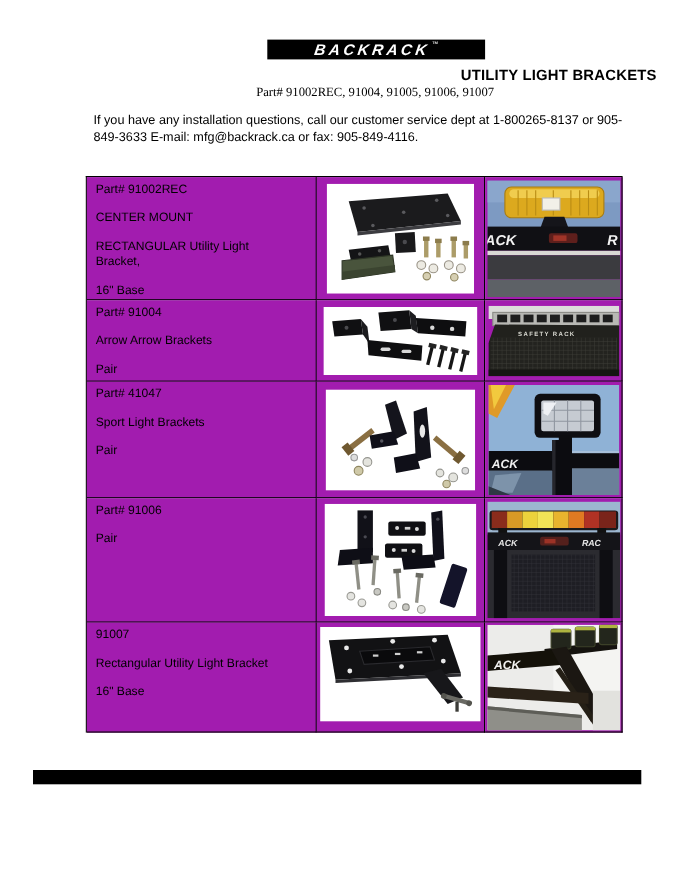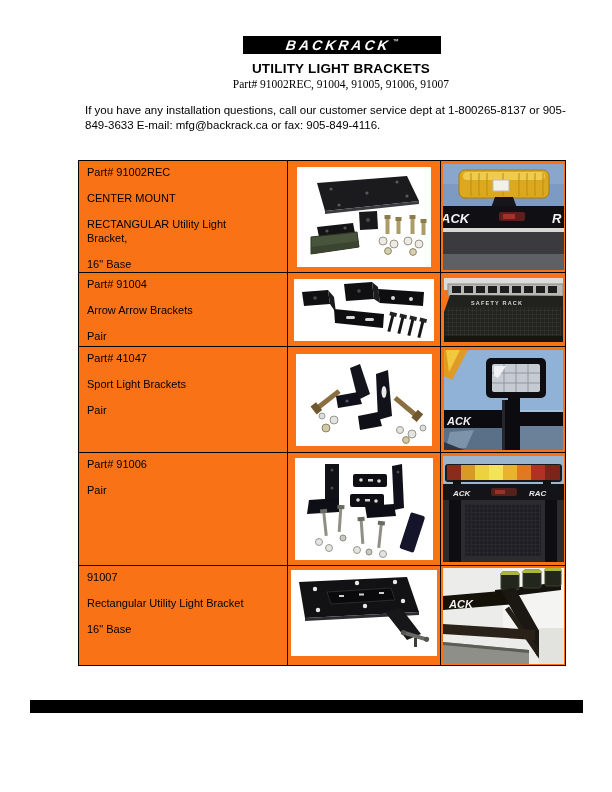--- a/index.html
+++ b/index.html
@@ -10,39 +10,39 @@
   .logo{
     position:absolute;left:243px;top:36px;width:198px;height:18px;background:#000;
     color:#fff;display:flex;align-items:center;justify-content:center;
   }
   .logo-text{
     font-weight:bold;font-style:italic;font-size:14px;letter-spacing:3px;
     transform:skewX(-8deg);white-space:nowrap;line-height:1;
   }
   .tm{font-size:6px;align-self:flex-start;margin:2px 0 0 2px;font-style:normal;}
   .title{
-    position:absolute;left:85px;top:61px;width:512px;text-align:center;
+    position:absolute;left:85px;top:61px;width:512px;text-align:right;
     font-size:13.5px;font-weight:bold;letter-spacing:.2px;
   }
   .subtitle{
     position:absolute;left:85px;top:78px;width:512px;text-align:center;
     font-family:"Liberation Serif",serif;font-size:11.5px;
   }
   .intro{
     position:absolute;left:85px;top:103px;width:494px;margin:0;
     font-size:11.5px;line-height:15px;
   }
   .ptable{
     position:absolute;left:78px;top:160px;width:487px;
     border-top:1px solid #000;border-left:1px solid #000;
   }
   .trow{display:flex;}
   .cell{
     box-sizing:border-box;border-right:1px solid #000;border-bottom:1px solid #000;
-    overflow:hidden;background:#f97316;
+    overflow:hidden;background:#a21caf;
   }
   .desc{width:209px;padding:4px 8px;}
   .desc p{margin:0 0 12px;font-size:11px;line-height:14px;width:172px;}
   .desc p:last-child{margin-bottom:0;}
   .pmid{width:153px;display:flex;align-items:center;justify-content:center;}
   .pright{width:125px;display:flex;align-items:center;justify-content:center;}
   .r1{height:112px}.r2{height:74px}.r3{height:106px}.r4{height:113px}.r5{height:100px}
   .pmid.top{align-items:flex-start;padding-top:4px;}
   .svgtext{font-family:"Liberation Sans",sans-serif;font-weight:bold;font-style:italic;}
   .footer-bar{position:absolute;left:30px;top:700px;width:553px;height:13px;background:#000;}

